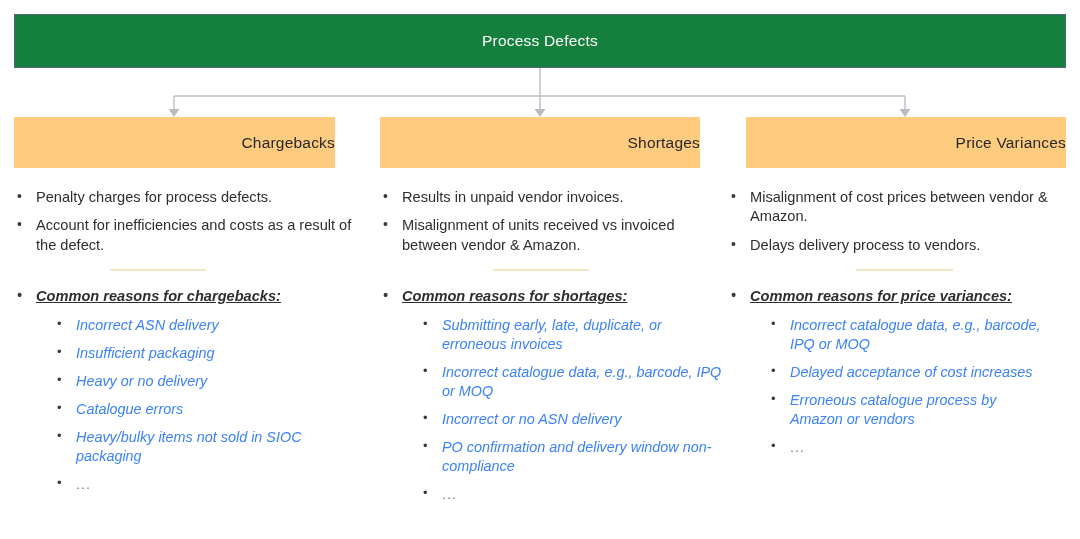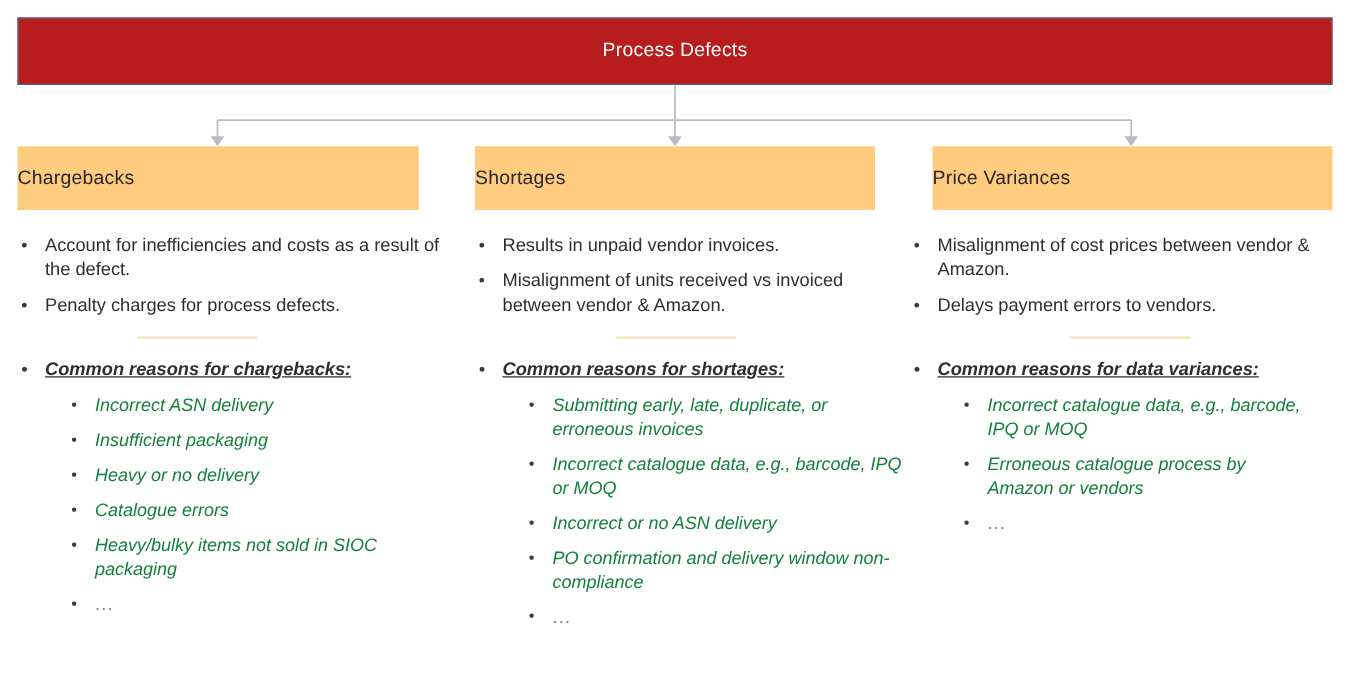--- a/index.html
+++ b/index.html
@@ -24,21 +24,21 @@
     height: 539px;
   }
 
   
   .root-box {
     position: absolute;
     left: 14px;
     top: 14px;
     width: 1052px;
     height: 54px;
-    background: #b91c1c;
+    background: #15803d;
     border: 1px solid #5a6272;
     box-sizing: border-box;
     display: flex;
     align-items: center;
     justify-content: center;
   }
   .root-box .root-title {
     color: #ffffff;
     font-size: 15.5px;
     font-weight: 400;
@@ -55,21 +55,21 @@
   }
 
   
   .cat-box {
     position: absolute;
     top: 117px;
     height: 51px;
     background: #ffcc7f;
     display: flex;
     align-items: center;
-    justify-content: flex-start;
+    justify-content: flex-end;
     box-sizing: border-box;
   }
   .cat-box .cat-title {
     color: #27272a;
     font-size: 15.5px;
     font-weight: 400;
     letter-spacing: .2px;
   }
   .cat-box.c0 { left: 14px;  width: 321px; }
   .cat-box.c1 { left: 380px; width: 320px; }
@@ -131,21 +131,21 @@
     padding: 0;
   }
   ul.lvl2 > li.b2 {
     position: relative;
     padding-left: 28px;
     margin-left: 34px;
     margin-bottom: 9px;
     font-size: 14.4px;
     line-height: 1.32;
     font-style: italic;
-    color: #15803d;
+    color: #3b82f6;
   }
   ul.lvl2 > li.b2::before {
     content: "\2022";
     position: absolute;
     left: 9px;
     top: -1px;
     font-size: 13px;
     font-style: normal;
     color: #3a3a3a;
     line-height: 1.32;
@@ -188,22 +188,22 @@
   </div>
   <div class="cat-box c1">
     <span class="cat-title">Shortages</span>
   </div>
   <div class="cat-box c2">
     <span class="cat-title">Price Variances</span>
   </div>
 
   <div class="col c0">
     <ul class="lvl1">
+      <li class="b1">Penalty charges for process defects.</li>
       <li class="b1">Account for inefficiencies and costs as a result of the defect.</li>
-      <li class="b1">Penalty charges for process defects.</li>
     </ul>
     <div class="divider c0"></div>
     <ul class="lvl1">
       <li class="b1 heading">Common reasons for chargebacks:</li>
     </ul>
     <ul class="lvl2">
       <li class="b2">Incorrect ASN delivery</li>
       <li class="b2">Insufficient packaging</li>
       <li class="b2">Heavy or no delivery</li>
       <li class="b2">Catalogue errors</li>
@@ -226,26 +226,27 @@
       <li class="b2">Incorrect catalogue data, e.g., barcode, IPQ or MOQ</li>
       <li class="b2">Incorrect or no ASN delivery</li>
       <li class="b2">PO confirmation and delivery window non-compliance</li>
       <li class="b2 ellipsis">...</li>
     </ul>
   </div>
 
   <div class="col c2">
     <ul class="lvl1">
       <li class="b1">Misalignment of cost prices between vendor &amp; Amazon.</li>
-      <li class="b1">Delays payment errors to vendors.</li>
+      <li class="b1">Delays delivery process to vendors.</li>
     </ul>
     <div class="divider c2"></div>
     <ul class="lvl1">
-      <li class="b1 heading">Common reasons for data variances:</li>
+      <li class="b1 heading">Common reasons for price variances:</li>
     </ul>
     <ul class="lvl2">
       <li class="b2">Incorrect catalogue data, e.g., barcode, IPQ or MOQ</li>
+      <li class="b2">Delayed acceptance of cost increases</li>
       <li class="b2">Erroneous catalogue process by Amazon or vendors</li>
       <li class="b2 ellipsis">...</li>
     </ul>
   </div>
 
 </div>
 
 </body></html>

